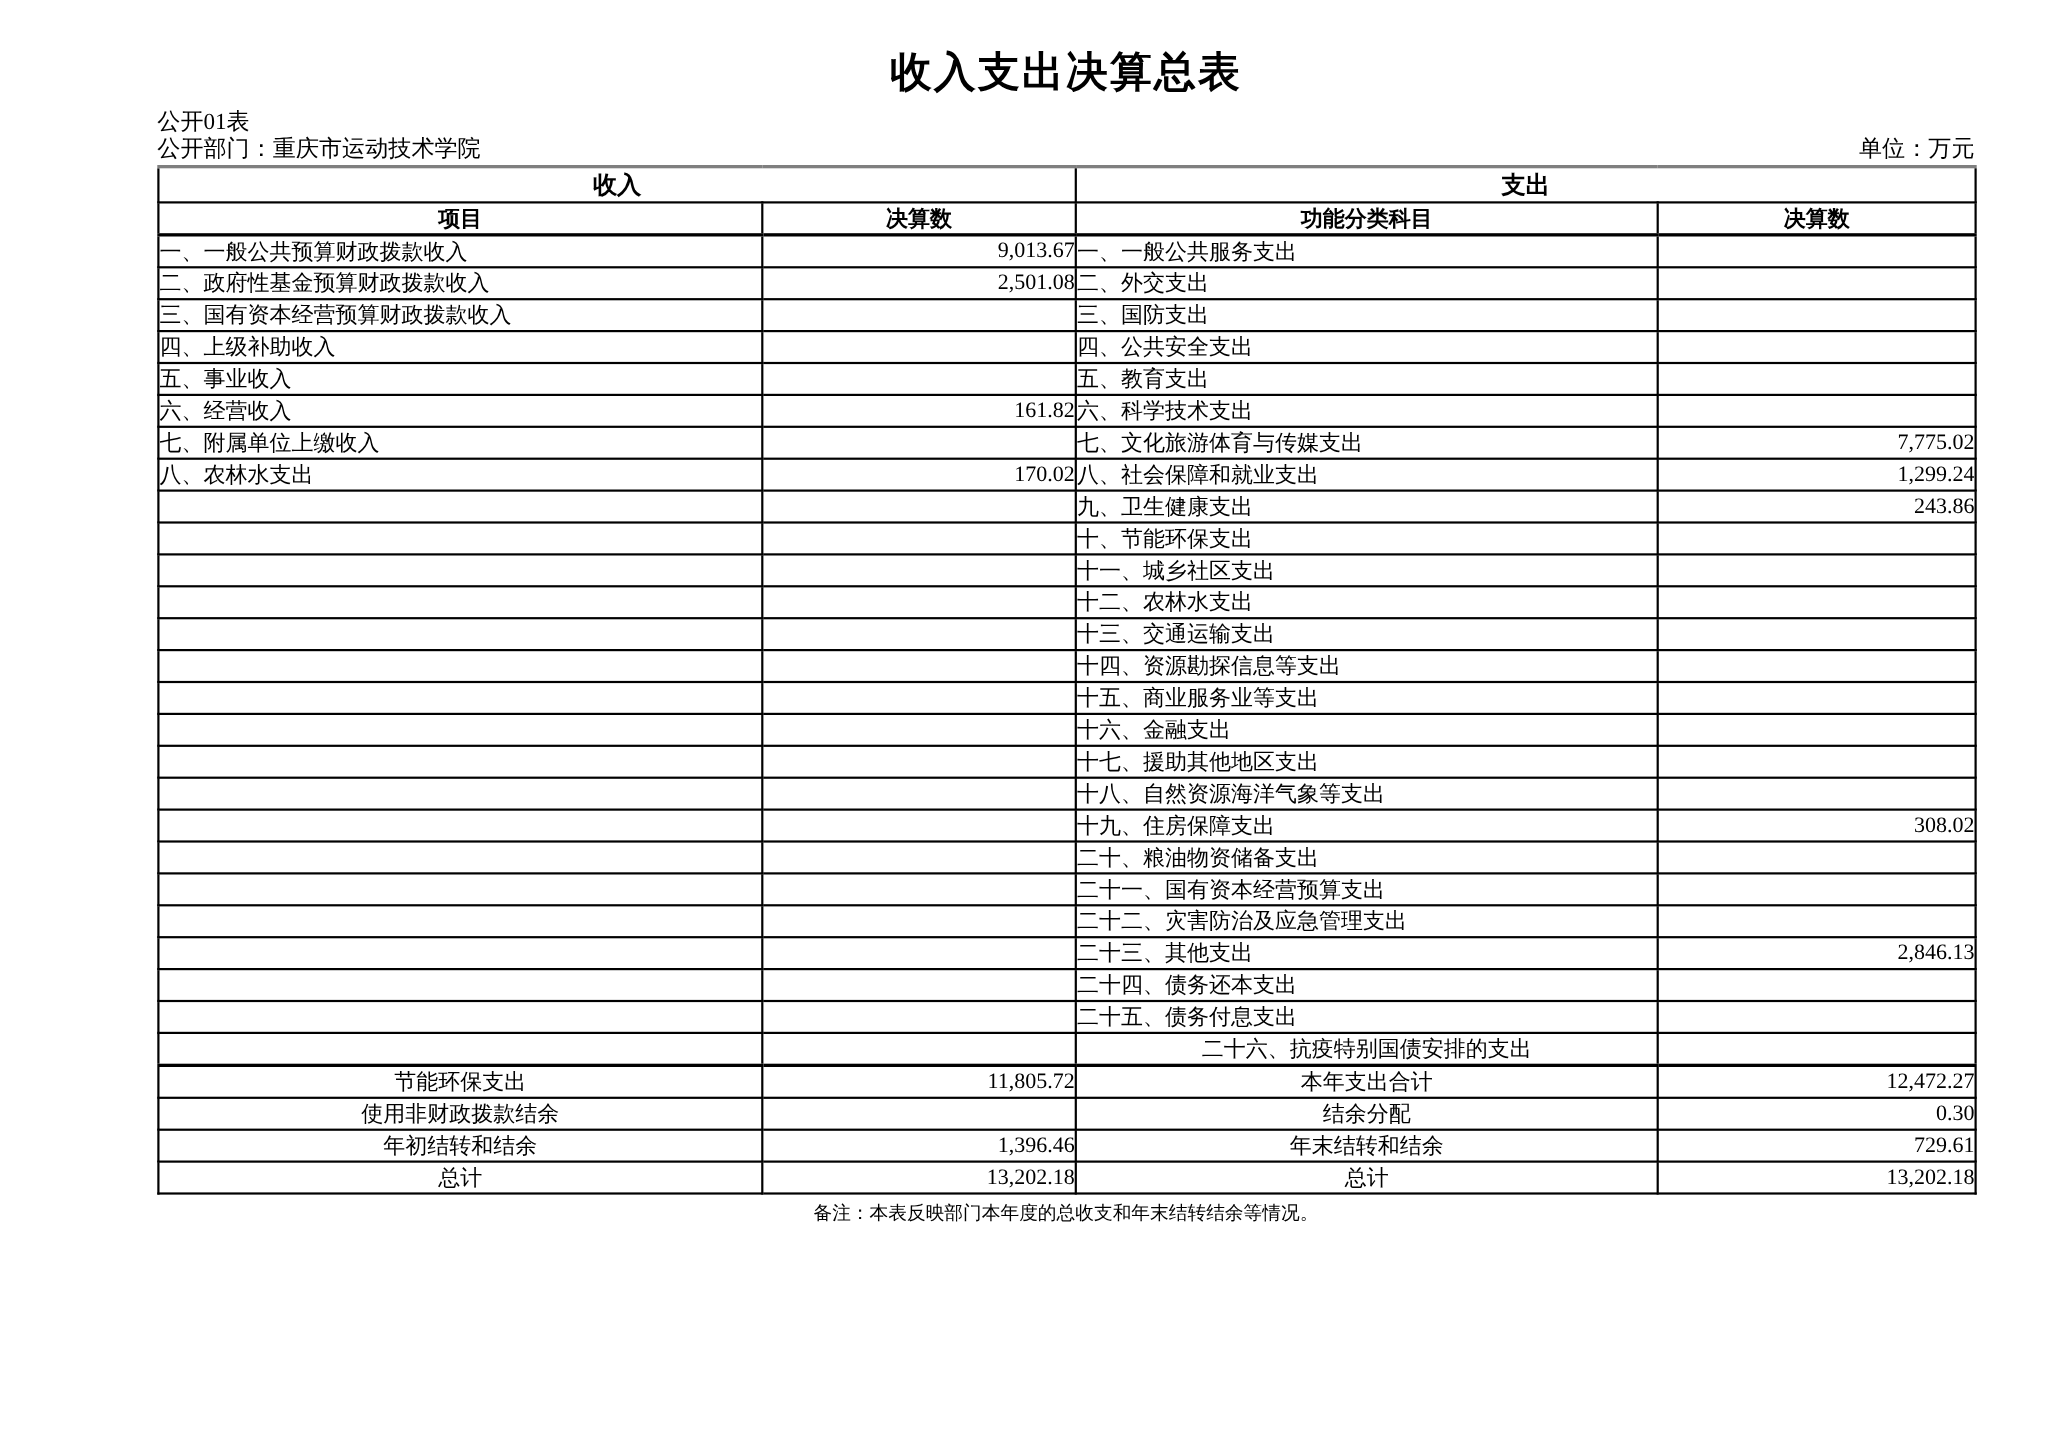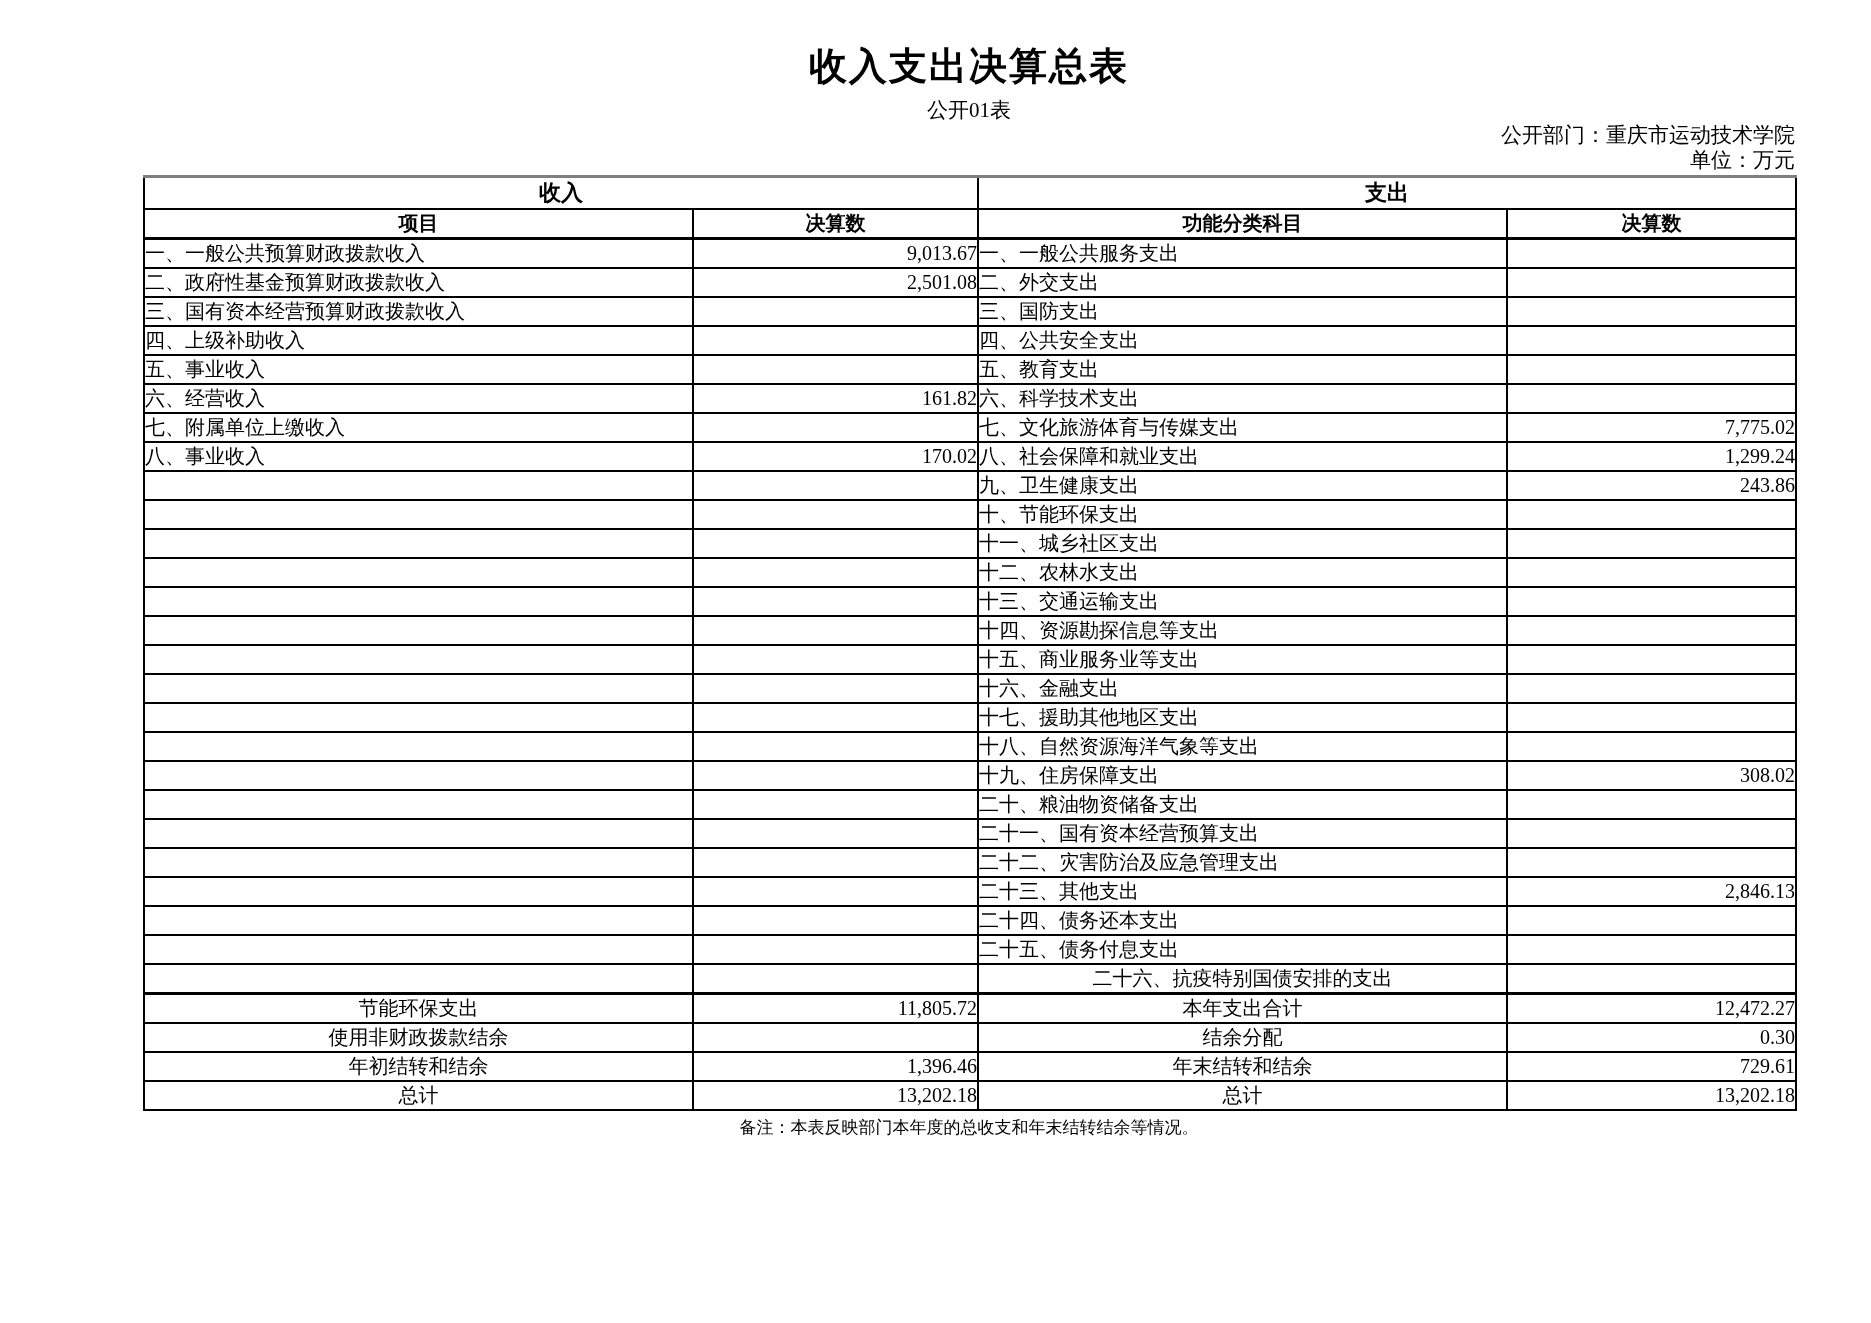--- a/index.html
+++ b/index.html
@@ -23,32 +23,31 @@
   .title {
     margin-top: 44px;
     text-align: center;
     font-size: 38px;
     font-weight: bold;
     letter-spacing: 2px;
     line-height: 1.2;
   }
   .sheet-label {
     margin-top: 8px;
-    text-align: center;
+    text-align: left;
     font-size: 21px;
     line-height: 24px;
   }
   .meta-row {
     display: flex;
     justify-content: space-between;
     align-items: flex-end;
     font-size: 21px;
     line-height: 25px;
     margin-top: 1px;
-    flex-direction: column;
   }
   table.budget {
     margin-top: 2px;
     width: 1652px;
     table-layout: fixed;
     border-collapse: collapse;
     border: 2px solid #000;
     border-top: 3px solid #7f7f7f;
   }
   table.budget th, table.budget td {
@@ -153,21 +152,21 @@
           <td class="item">六、科学技术支出</td>
           <td class="num"></td>
         </tr>
         <tr>
           <td class="item">七、附属单位上缴收入</td>
           <td class="num"></td>
           <td class="item">七、文化旅游体育与传媒支出</td>
           <td class="num">7,775.02</td>
         </tr>
         <tr>
-          <td class="item">八、事业收入</td>
+          <td class="item">八、农林水支出</td>
           <td class="num">170.02</td>
           <td class="item">八、社会保障和就业支出</td>
           <td class="num">1,299.24</td>
         </tr>
         <tr>
           <td class="item"></td>
           <td class="num"></td>
           <td class="item">九、卫生健康支出</td>
           <td class="num">243.86</td>
         </tr>

